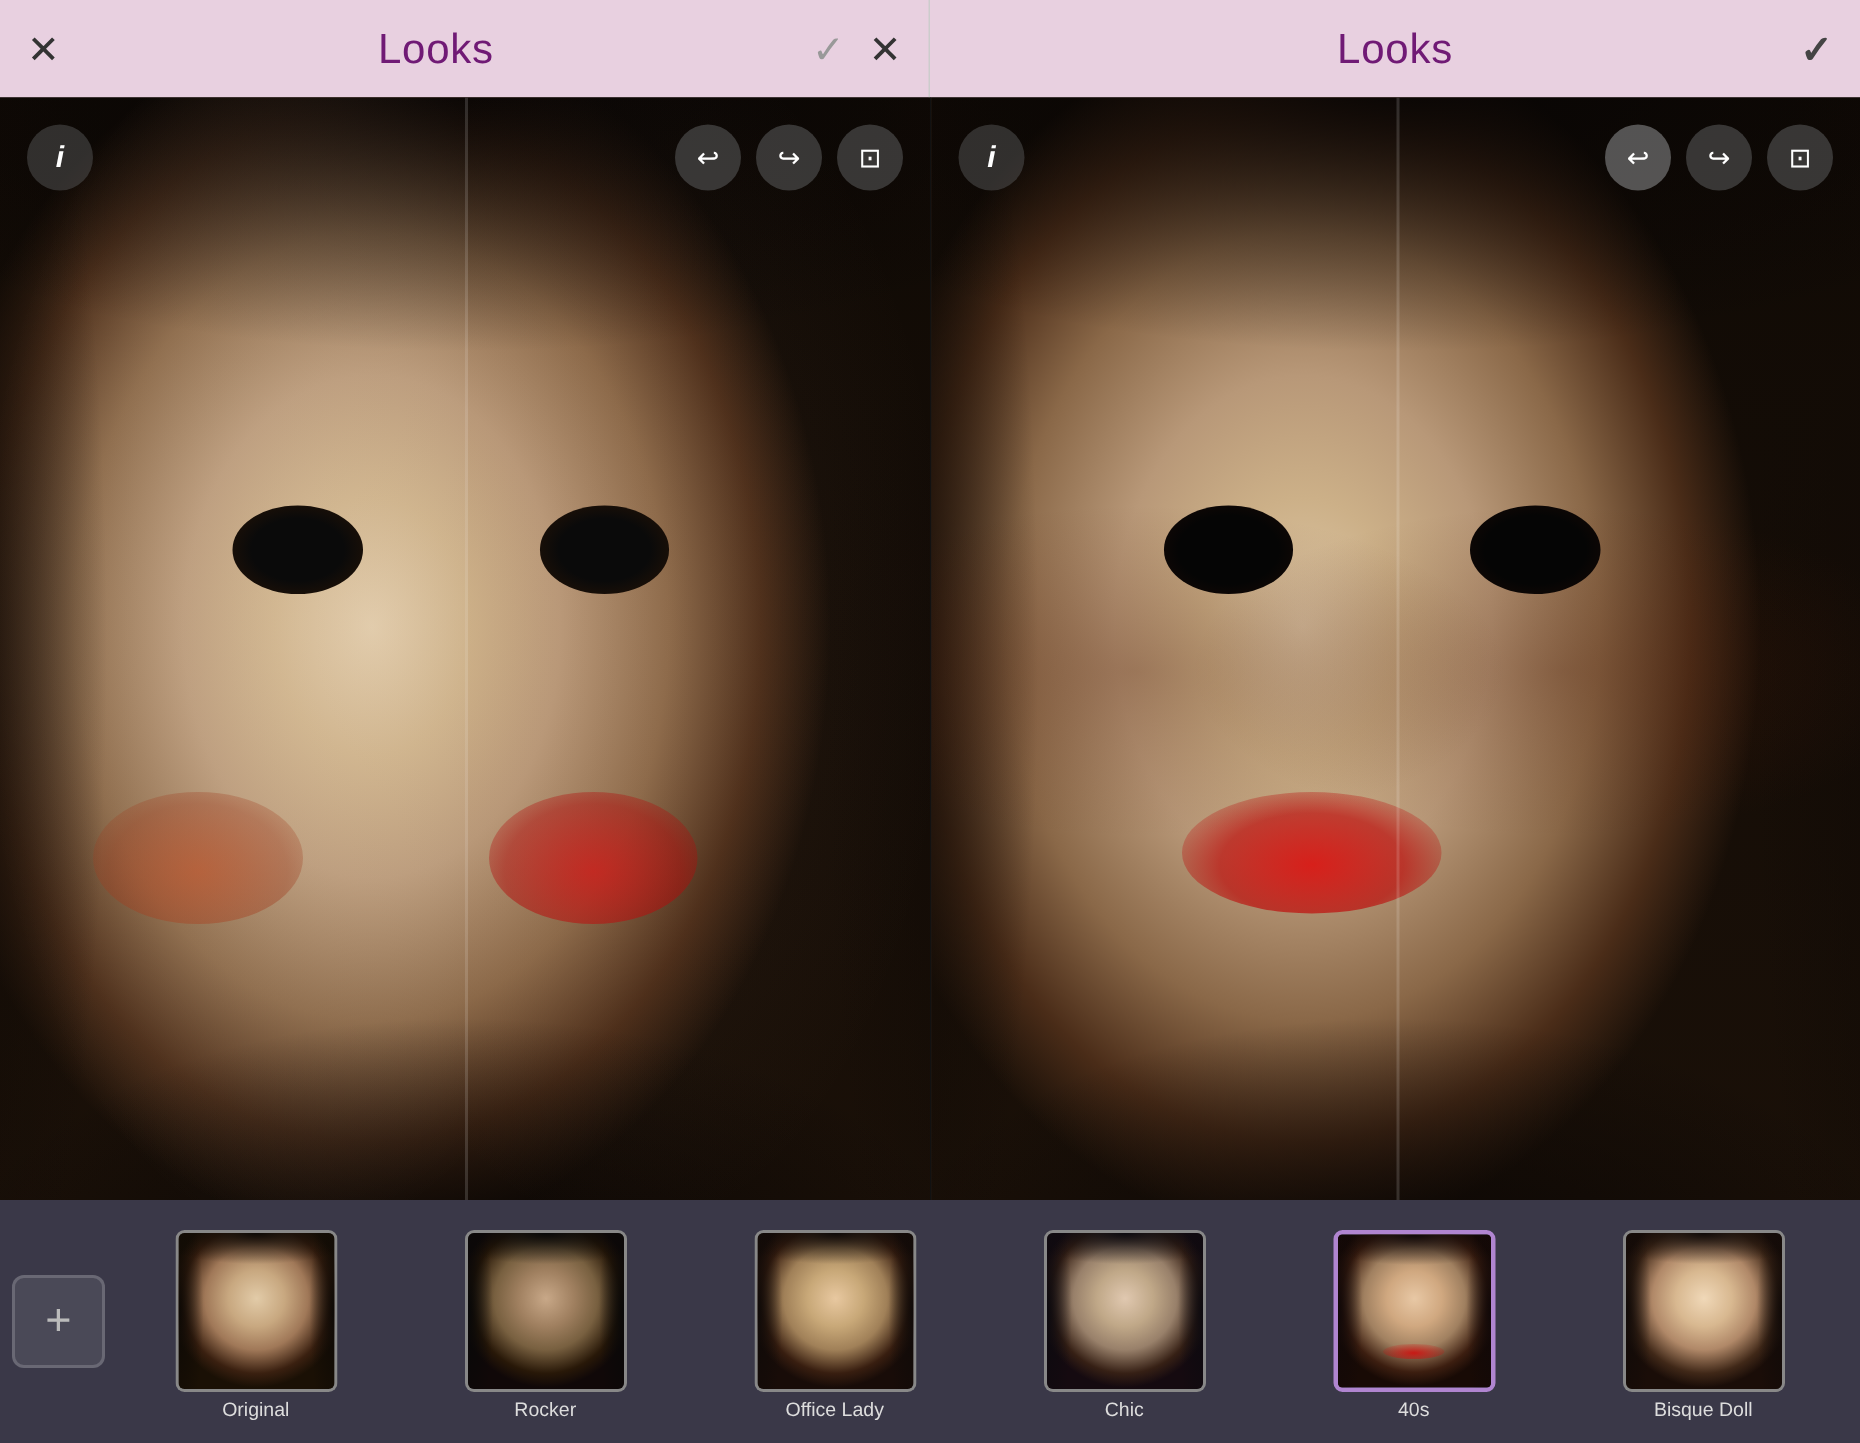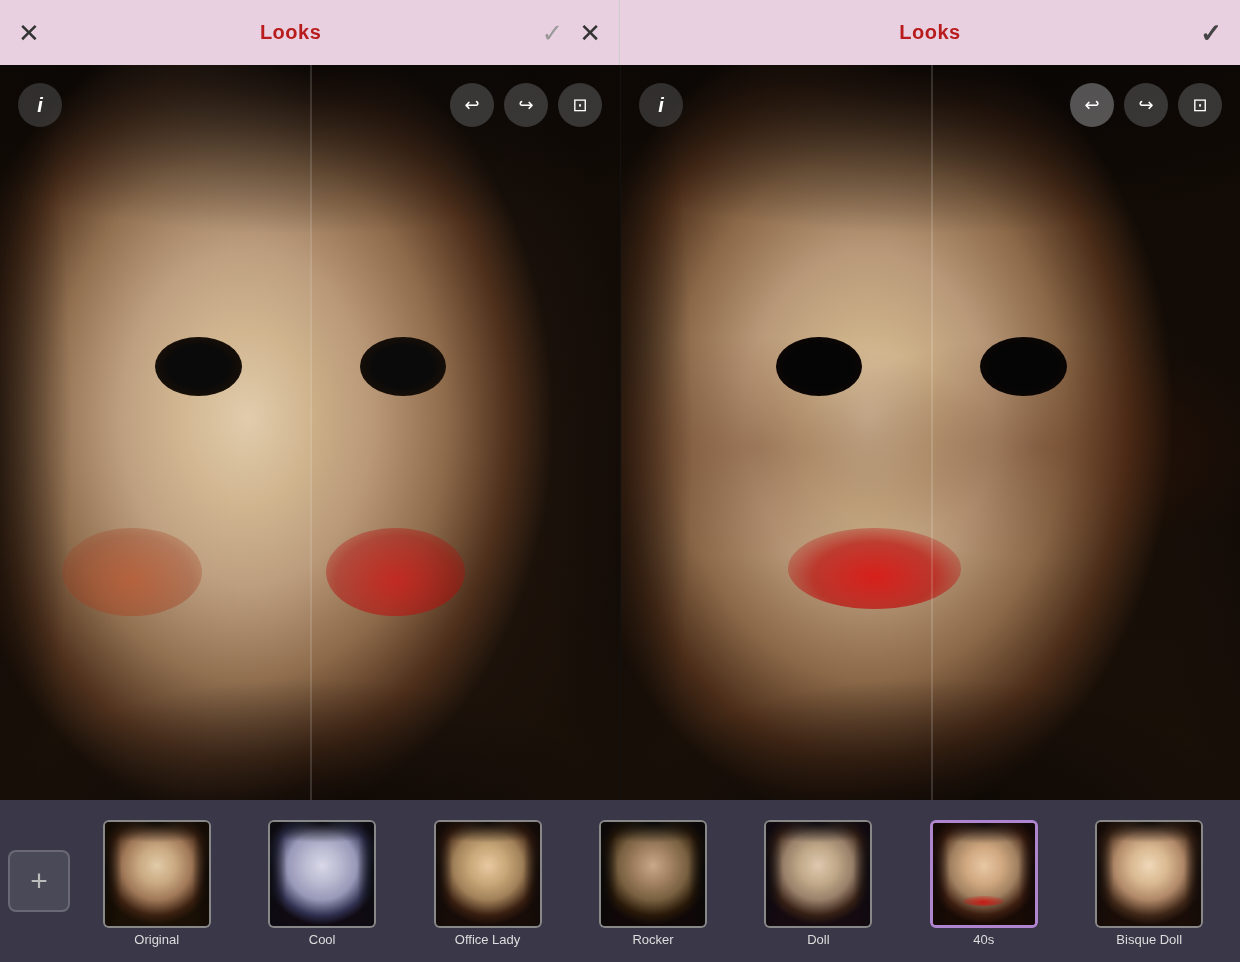--- a/index.html
+++ b/index.html
@@ -22,23 +22,23 @@
       align-items: center;
       justify-content: space-between;
       height: 65px;
       background: #e8d0e0;
       padding: 0 18px;
     }
     .top-bar-left { width: 620px; border-right: 1px solid #ccc; }
     .top-bar-right { width: 620px; }
 
     .top-bar-title {
-      font-size: 20px;
-      font-weight: 700;
-      color: #b91c1c;
+      font-size: 28px;
+      font-weight: 400;
+      color: #701a75;
       letter-spacing: 0.5px;
     }
     .top-bar-actions {
       display: flex;
       align-items: center;
       gap: 16px;
     }
     .icon-btn {
       cursor: pointer;
       color: #888;
@@ -371,75 +371,62 @@
             radial-gradient(ellipse 70% 20% at 50% 0%, #0d0905 0%, transparent 100%),
             radial-gradient(ellipse 20% 100% at 0% 50%, #0d0905 0%, transparent 80%),
             radial-gradient(ellipse 20% 100% at 100% 50%, #0d0905 0%, transparent 80%),
             radial-gradient(ellipse 60% 60% at 50% 42%, #e2cba8 0%, #c8a880 30%, #a07858 55%, #3a2010 80%, transparent 95%),
             #1a1005;
         "></div>
       </div>
       <span class="filter-label">Original</span>
     </div>
 
+
+
     <div class="filter-item">
       <div class="filter-thumb">
         <div class="thumb-face" style="
           background:
-            radial-gradient(ellipse 70% 20% at 50% 0%, #0a0c10 0%, transparent 100%),
-            radial-gradient(ellipse 20% 100% at 0% 50%, #0a0c10 0%, transparent 80%),
-            radial-gradient(ellipse 20% 100% at 100% 50%, #0a0c10 0%, transparent 80%),
-            radial-gradient(ellipse 60% 60% at 50% 42%, #d8d8e8 0%, #b8b8d0 30%, #9898b8 55%, #303050 80%, transparent 95%),
-            #100a12;
-        "></div>
-      </div>
-      <span class="filter-label">Cool</span>
-    </div>
-
+            radial-gradient(ellipse 70% 20% at 50% 0%, #080808 0%, transparent 100%),
+            radial-gradient(ellipse 20% 100% at 0% 50%, #080808 0%, transparent 80%),
+            radial-gradient(ellipse 20% 100% at 100% 50%, #080808 0%, transparent 80%),
+            radial-gradient(ellipse 60% 60% at 50% 42%, #c8a888 0%, #a08060 30%, #786040 55%, #281808 80%, transparent 95%),
+            #100808;
+        "></div>
+      </div>
+      <span class="filter-label">Rocker</span>
+    </div>
 
     <div class="filter-item">
       <div class="filter-thumb">
         <div class="thumb-face" style="
           background:
             radial-gradient(ellipse 70% 20% at 50% 0%, #0f0a08 0%, transparent 100%),
             radial-gradient(ellipse 20% 100% at 0% 50%, #0f0a08 0%, transparent 80%),
             radial-gradient(ellipse 20% 100% at 100% 50%, #0f0a08 0%, transparent 80%),
             radial-gradient(ellipse 60% 60% at 50% 42%, #e8c8a0 0%, #c8a878 30%, #a08058 55%, #381e10 80%, transparent 95%),
             #180c08;
         "></div>
       </div>
       <span class="filter-label">Office Lady</span>
     </div>
 
     <div class="filter-item">
       <div class="filter-thumb">
         <div class="thumb-face" style="
           background:
-            radial-gradient(ellipse 70% 20% at 50% 0%, #080808 0%, transparent 100%),
-            radial-gradient(ellipse 20% 100% at 0% 50%, #080808 0%, transparent 80%),
-            radial-gradient(ellipse 20% 100% at 100% 50%, #080808 0%, transparent 80%),
-            radial-gradient(ellipse 60% 60% at 50% 42%, #c8a888 0%, #a08060 30%, #786040 55%, #281808 80%, transparent 95%),
-            #100808;
-        "></div>
-      </div>
-      <span class="filter-label">Rocker</span>
-    </div>
-
-    <div class="filter-item">
-      <div class="filter-thumb">
-        <div class="thumb-face" style="
-          background:
             radial-gradient(ellipse 70% 20% at 50% 0%, #0c0a0f 0%, transparent 100%),
             radial-gradient(ellipse 20% 100% at 0% 50%, #0c0a0f 0%, transparent 80%),
             radial-gradient(ellipse 20% 100% at 100% 50%, #0c0a0f 0%, transparent 80%),
             radial-gradient(ellipse 60% 60% at 50% 42%, #e0c8b0 0%, #c0a888 30%, #98806A 55%, #362015 80%, transparent 95%),
             #150a10;
         "></div>
       </div>
-      <span class="filter-label">Doll</span>
+      <span class="filter-label">Chic</span>
     </div>
 
     <div class="filter-item">
       <div class="filter-thumb selected">
         <div class="thumb-face" style="
           background:
             radial-gradient(ellipse 70% 20% at 50% 0%, #100808 0%, transparent 100%),
             radial-gradient(ellipse 20% 100% at 0% 50%, #100808 0%, transparent 80%),
             radial-gradient(ellipse 20% 100% at 100% 50%, #100808 0%, transparent 80%),
             radial-gradient(ellipse 60% 60% at 50% 42%, #e8c8a5 0%, #d0a880 30%, #a08060 55%, #3c1e10 80%, transparent 95%),

